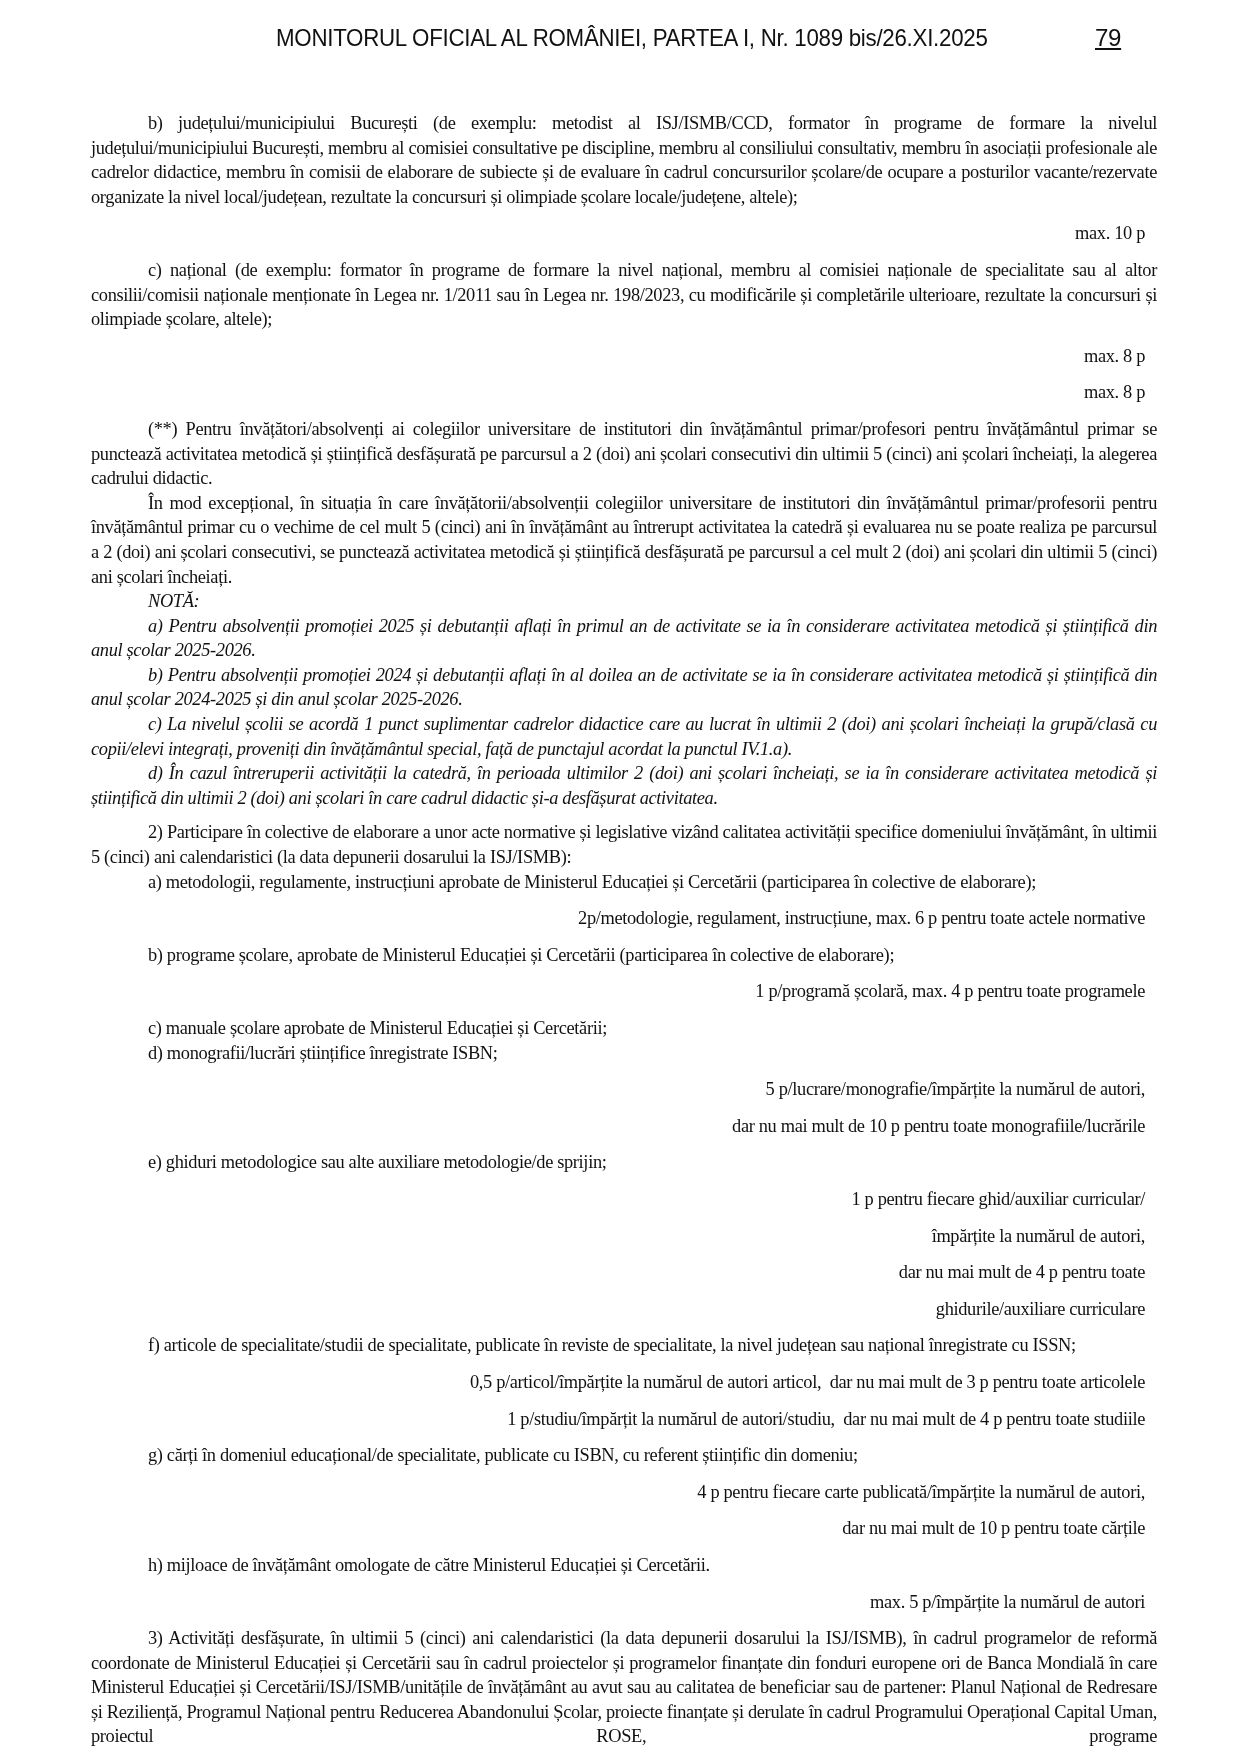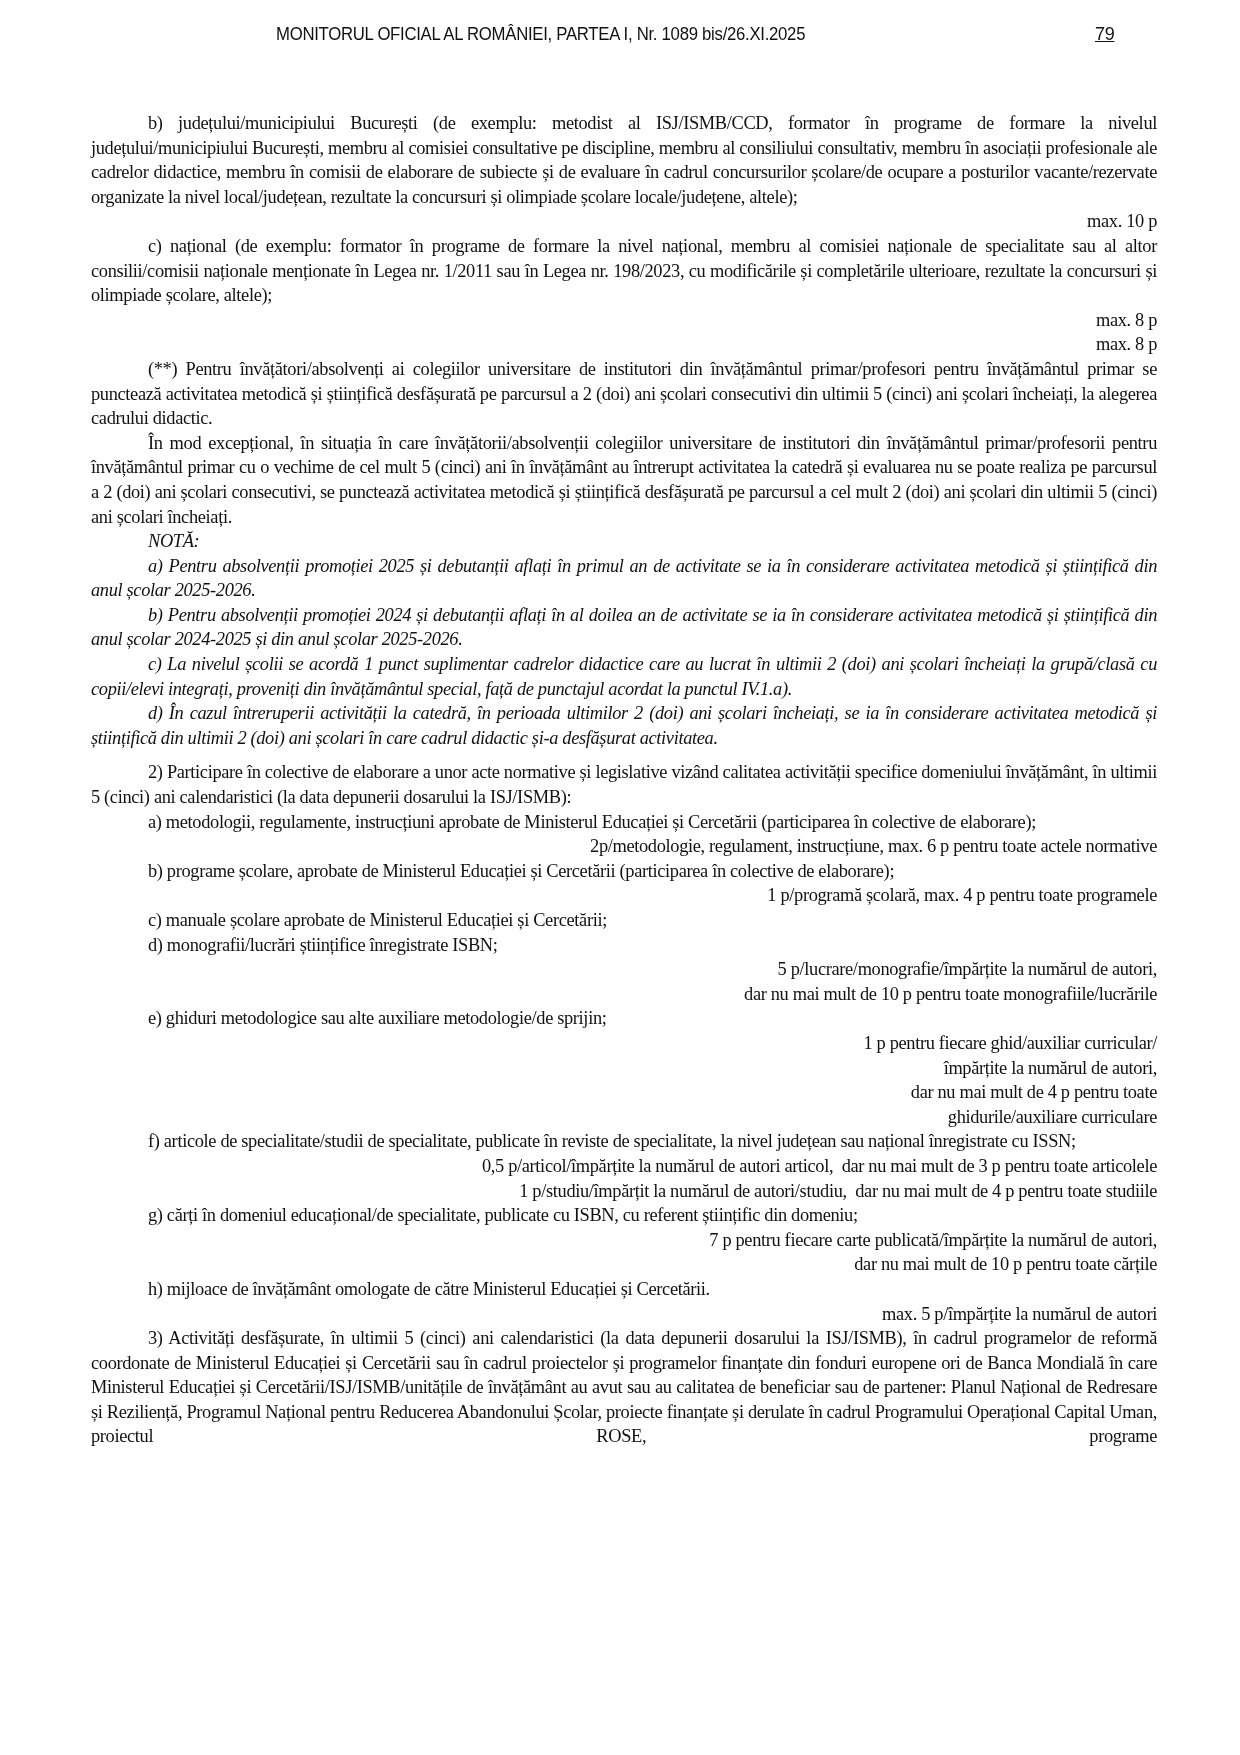--- a/index.html
+++ b/index.html
@@ -1,29 +1,29 @@
 <!DOCTYPE html>
 <html><head>
 <meta charset="utf-8">
 <style>
   html, body { margin: 0; padding: 0; background: #ffffff; }
   body { width: 1240px; height: 1755px; position: relative; overflow: hidden; color: #111; }
   .header {
     position: absolute; top: 22px; left: 0; width: 1240px; height: 30px;
-    font-family: "Liberation Sans", sans-serif; font-size: 18px; letter-spacing: -0.3px;
+    font-family: "Liberation Sans", sans-serif; font-size: 24px; letter-spacing: -0.3px;
   }
   .header .title { position: absolute; left: 276px; top: 2px; white-space: nowrap; transform: scaleX(0.93); transform-origin: left top; }
   .header .pageno { position: absolute; left: 1095px; top: 2px; text-decoration: underline; }
   .body {
     position: absolute; left: 91px; top: 111px; width: 1066px;
     font-family: "Liberation Serif", serif; font-size: 18.4px; line-height: 24.6px;
     letter-spacing: -0.35px;
   }
   .p { text-align: justify; text-indent: 57px; margin: 0; }
-  .r { text-align: right; margin: 0; }
+  .r { text-align: right; margin: 12px; }
   .i { font-style: italic; }
   .gap { height: 10px; }
 </style>
 </head>
 <body>
 
 <div class="header">
   <span class="title">MONITORUL OFICIAL AL ROMÂNIEI, PARTEA I, Nr. 1089 bis/26.XI.2025</span>
   <span class="pageno">79</span>
 </div>
@@ -56,19 +56,19 @@
   <p class="r">dar nu mai mult de 10 p pentru toate monografiile/lucrările</p>
   <p class="p">e) ghiduri metodologice sau alte auxiliare metodologie/de sprijin;</p>
   <p class="r">1 p pentru fiecare ghid/auxiliar curricular/</p>
   <p class="r">împărțite la numărul de autori,</p>
   <p class="r">dar nu mai mult de 4 p pentru toate</p>
   <p class="r">ghidurile/auxiliare curriculare</p>
   <p class="p">f) articole de specialitate/studii de specialitate, publicate în reviste de specialitate, la nivel județean sau național înregistrate cu ISSN;</p>
   <p class="r" style="white-space: pre;">0,5 p/articol/împărțite la numărul de autori articol,  dar nu mai mult de 3 p pentru toate articolele</p>
   <p class="r" style="white-space: pre;">1 p/studiu/împărțit la numărul de autori/studiu,  dar nu mai mult de 4 p pentru toate studiile</p>
   <p class="p">g) cărți în domeniul educațional/de specialitate, publicate cu ISBN, cu referent științific din domeniu;</p>
-  <p class="r">7 p pentru fiecare carte publicată/împărțite la numărul de autori,</p>
+  <p class="r">4 p pentru fiecare carte publicată/împărțite la numărul de autori,</p>
   <p class="r">dar nu mai mult de 10 p pentru toate cărțile</p>
   <p class="p">h) mijloace de învățământ omologate de către Ministerul Educației și Cercetării.</p>
   <p class="r">max. 5 p/împărțite la numărul de autori</p>
 
   <p class="p" style="text-align-last: justify;">3) Activități desfășurate, în ultimii 5 (cinci) ani calendaristici (la data depunerii dosarului la ISJ/ISMB), în cadrul programelor de reformă coordonate de Ministerul Educației și Cercetării sau în cadrul proiectelor și programelor finanțate din fonduri europene ori de Banca Mondială în care Ministerul Educației și Cercetării/ISJ/ISMB/unitățile de învățământ au avut sau au calitatea de beneficiar sau de partener: Planul Național de Redresare și Reziliență, Programul Național pentru Reducerea Abandonului Școlar, proiecte finanțate și derulate în cadrul Programului Operațional Capital Uman, proiectul ROSE, programe</p>
 </div>
 
 </body></html>

